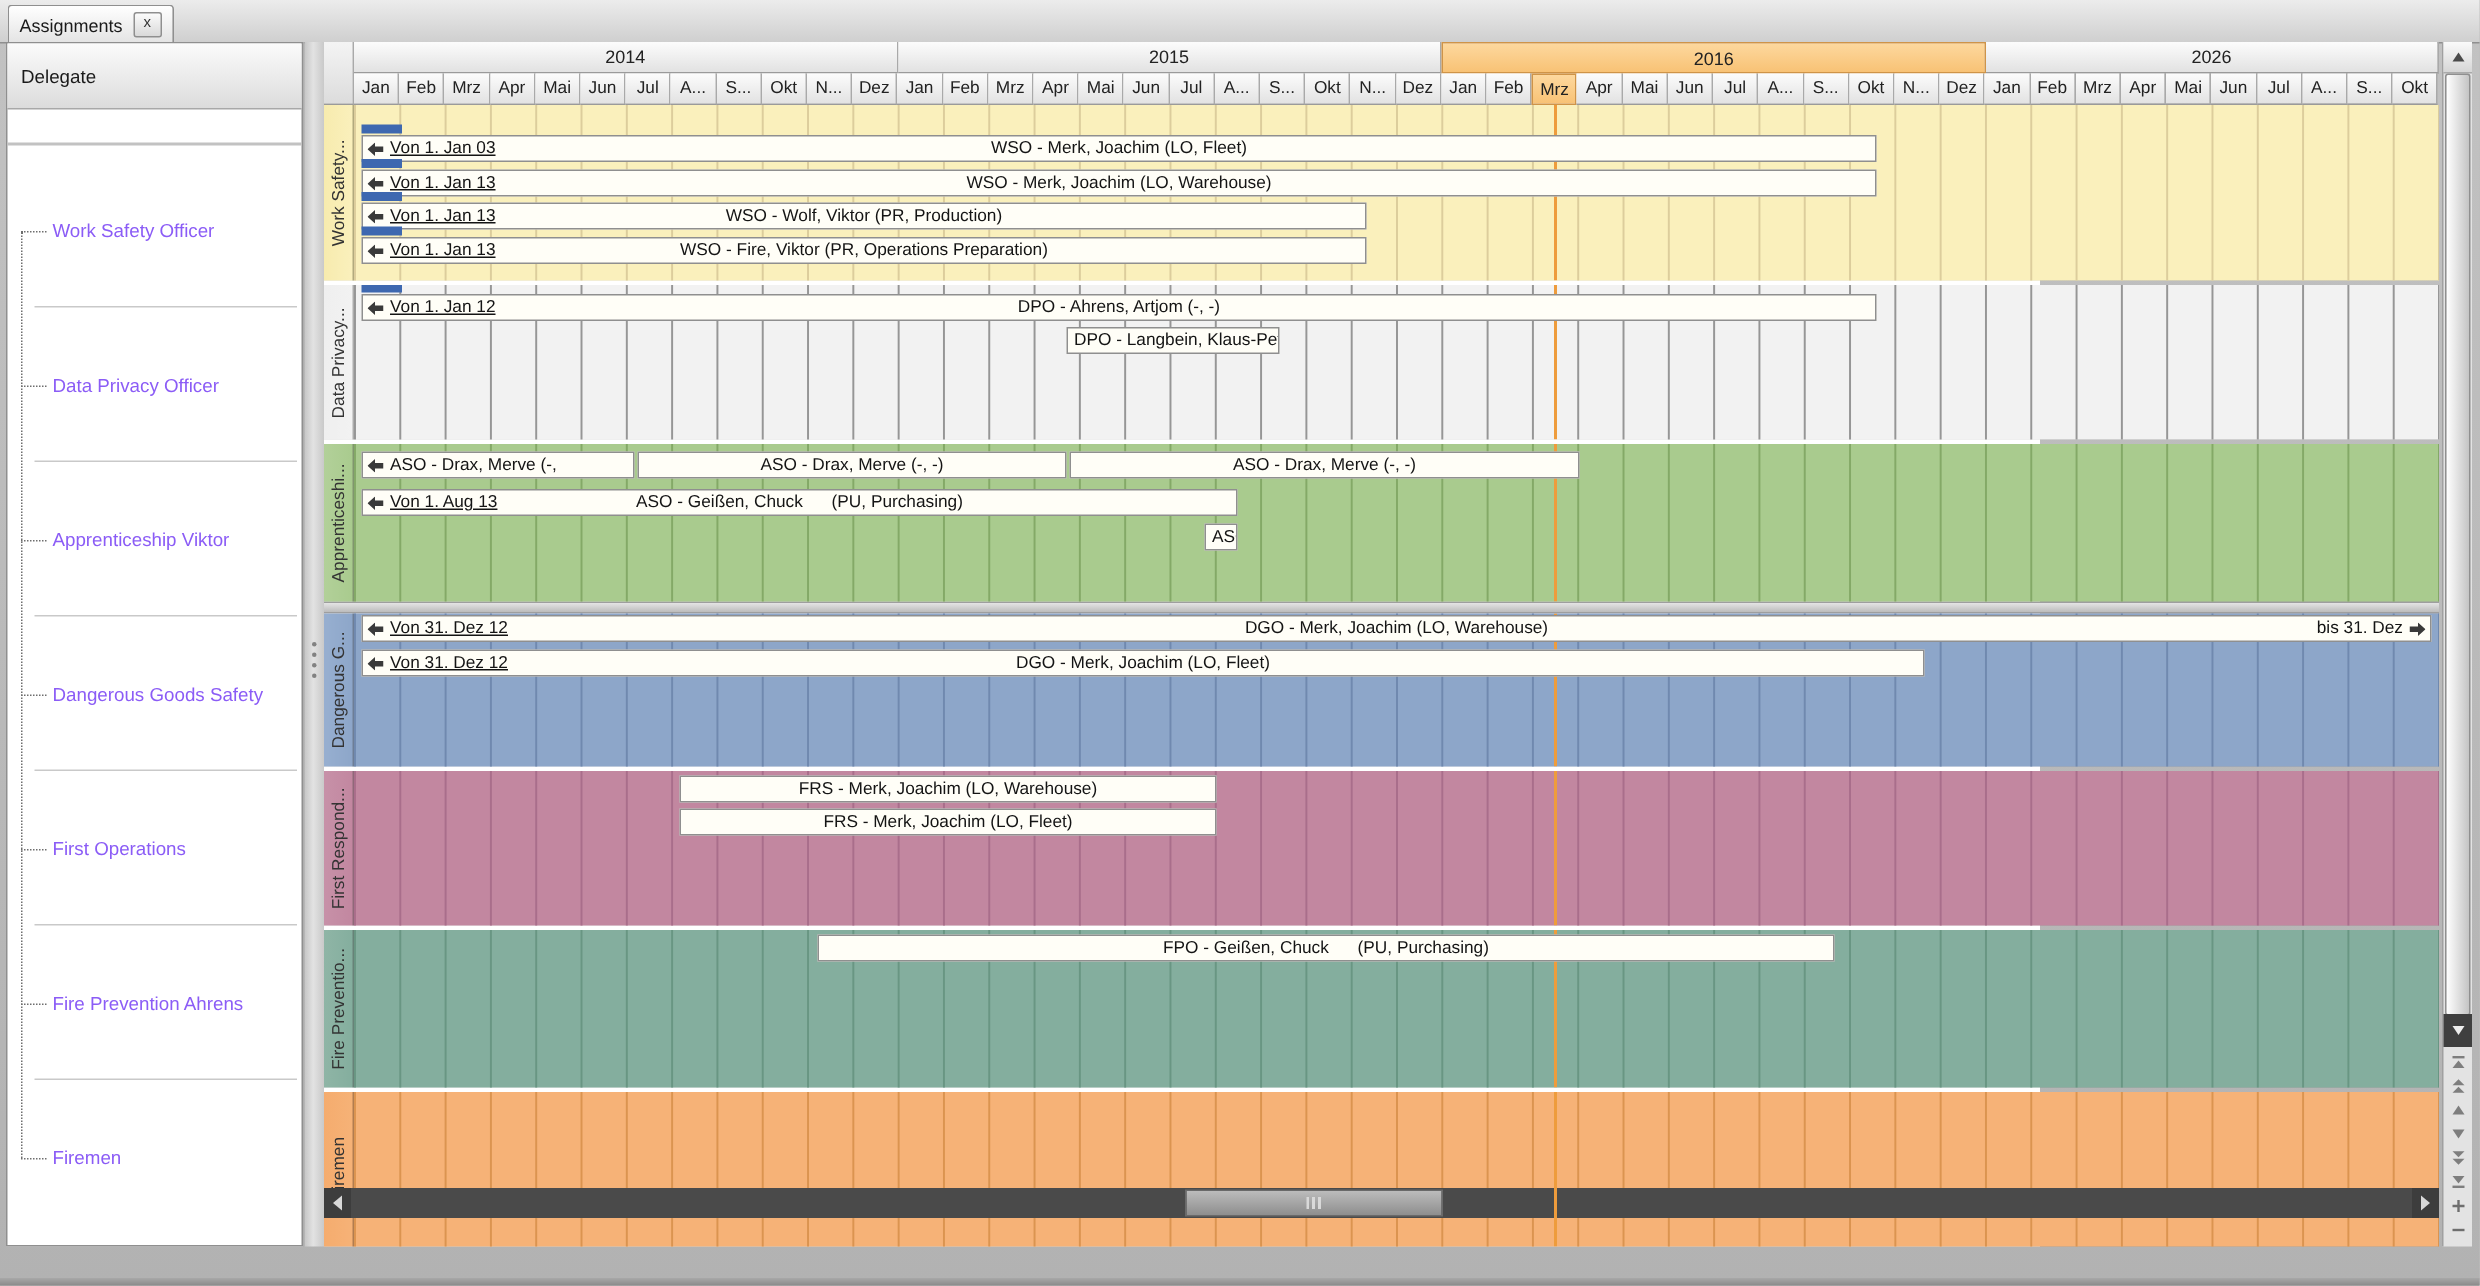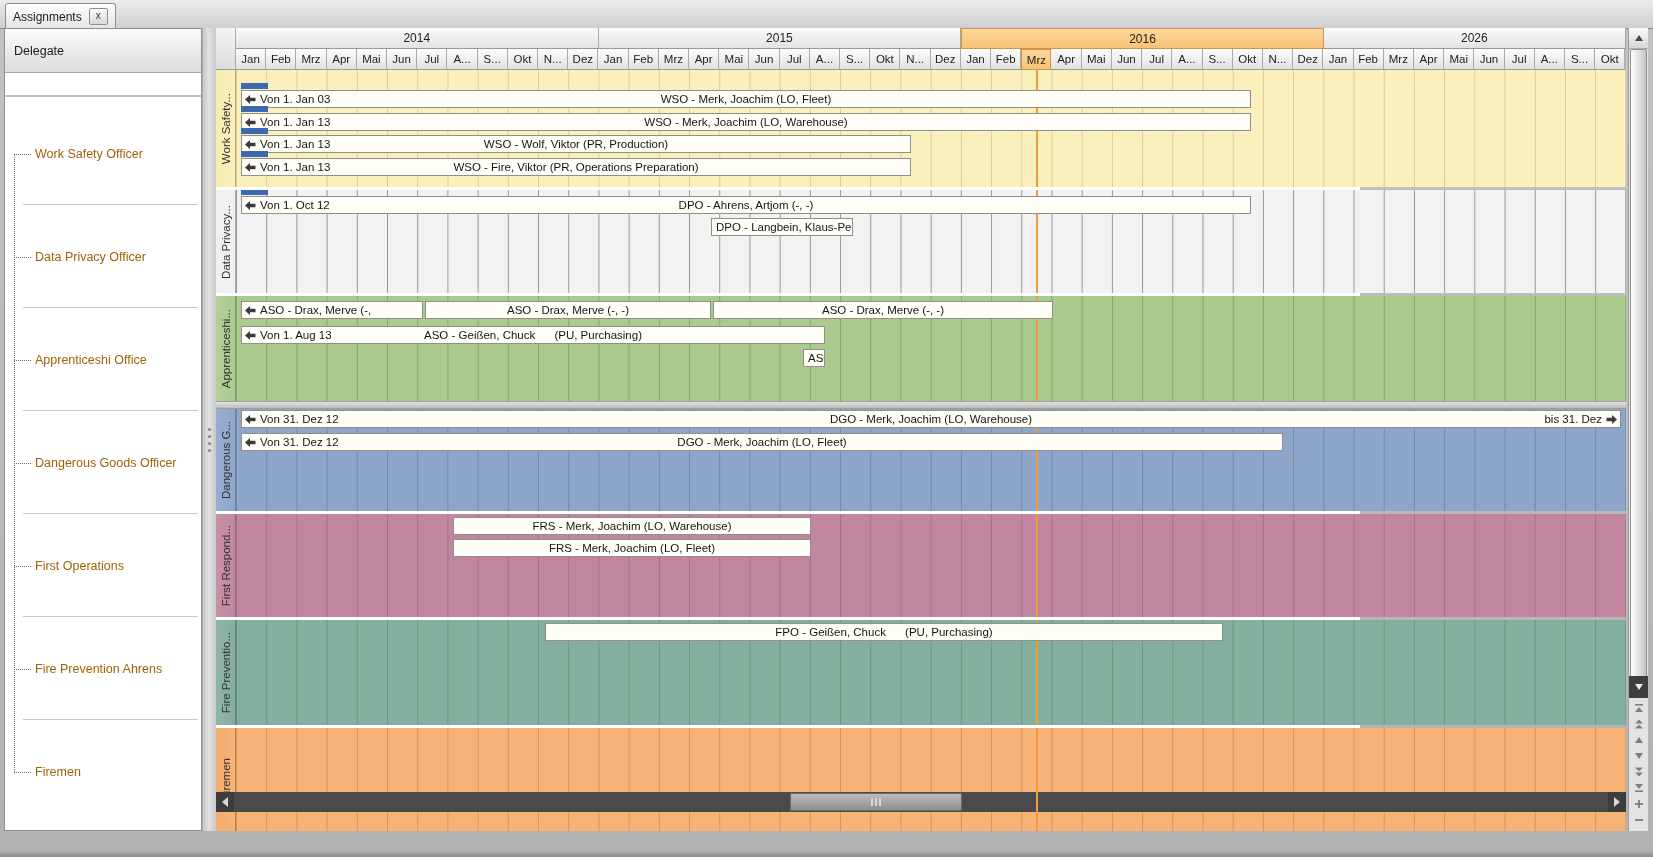--- a/index.html
+++ b/index.html
@@ -22,21 +22,21 @@
     border:1px solid #8f8f8f;box-sizing:border-box;}
   .sidebar-header{height:43px;background:linear-gradient(#fbfbfb,#dcdcdc);
     border-bottom:1px solid #a8a8a8;display:flex;align-items:center;
     padding-left:9px;font-size:12.5px;color:#1a1a1a;}
   .sidebar-sub{height:22px;border-bottom:2px solid #c2c2c2;}
   .tree{position:relative;padding-top:5px;}
   .tree-vline{position:absolute;left:9px;top:57px;height:618px;border-left:1px dotted #6e6e6e;}
   .tree-item{position:relative;height:103px;}
   .tree-item .stub{position:absolute;left:9px;top:50%;width:17px;border-top:1px dotted #6e6e6e;}
   .tree-item .tlabel{position:absolute;left:30px;top:50%;transform:translateY(-50%);
-    font-size:12.5px;color:#a16207;white-space:nowrap;}
+    font-size:12.5px;color:#8b5cf6;white-space:nowrap;}
   .tree-item .sep{position:absolute;left:18px;right:3px;bottom:0;border-bottom:1px solid #c9c9c9;}
 
   
   .splitter{position:absolute;left:202px;top:28px;width:14px;height:803px;
     background:linear-gradient(90deg,#c6c6c6,#e2e2e2 45%,#c9c9c9);border-left:1px solid #aeaeae;box-sizing:border-box;}
   .splitter .dot{position:absolute;left:50%;width:3px;height:3px;margin-left:-2px;
     border-radius:50%;background:#828282;}
 
   
   .chart{position:absolute;left:216px;top:28px;width:1144px;height:803px;background:#fff;}
@@ -60,21 +60,21 @@
     border-top:1px solid #9e9e9e;border-bottom:1px solid #9e9e9e;}
   .bhead{position:absolute;left:0;top:0;bottom:0;width:20px;border-right:1px solid rgba(0,0,0,.28);
     box-sizing:border-box;display:flex;align-items:center;justify-content:center;overflow:hidden;}
   .bhead span{writing-mode:vertical-rl;transform:rotate(180deg);font-size:11.5px;
     color:#333;white-space:nowrap;}
   .bgrid{position:absolute;left:20px;top:0;bottom:0;width:1390px;overflow:hidden;}
   .today{position:absolute;top:0;bottom:0;width:2px;background:#ee9c3c;z-index:1;}
   .tick{position:absolute;width:27px;height:6px;background:#3e68b0;z-index:3;}
   .bar{position:absolute;height:18px;background:#fffef7;border:1px solid #8f8f8f;
     box-sizing:border-box;z-index:2;overflow:hidden;font-size:11.5px;color:#141414;}
-  .bar .bstart{position:absolute;left:3px;top:0;bottom:0;display:flex;align-items:center;gap:4px;white-space:nowrap;}
+  .bar .bstart{position:absolute;left:3px;top:0;bottom:0;display:flex;align-items:center;gap:4px;white-space:nowrap;text-decoration:underline;}
   .bar .bend{position:absolute;right:3px;top:0;bottom:0;display:flex;align-items:center;gap:4px;white-space:nowrap;}
   .bar .blabel{position:absolute;left:0;right:0;top:0;bottom:0;display:flex;
     align-items:center;justify-content:center;white-space:nowrap;}
   .bar .blabel.left{justify-content:flex-start;right:auto;}
 
   
   .vscroll{position:absolute;left:1628px;top:28px;width:20px;height:803px;
     background:#e3e3e3;border-left:1px solid #a0a0a0;box-sizing:border-box;}
   .vs-up{position:absolute;left:0;right:0;top:0;height:20px;background:linear-gradient(#fafafa,#d6d6d6);
     border-bottom:1px solid #aaa;display:flex;align-items:center;justify-content:center;}
@@ -131,26 +131,26 @@
           <div class="tlabel">Work Safety Officer</div>
           <div class="sep"></div>
         </div>
         <div class="tree-item">
           <div class="stub"></div>
           <div class="tlabel">Data Privacy Officer</div>
           <div class="sep"></div>
         </div>
         <div class="tree-item">
           <div class="stub"></div>
-          <div class="tlabel">Apprenticeshi Office</div>
-          <div class="sep"></div>
-        </div>
-        <div class="tree-item">
-          <div class="stub"></div>
-          <div class="tlabel">Dangerous Goods Officer</div>
+          <div class="tlabel">Apprenticeship Viktor</div>
+          <div class="sep"></div>
+        </div>
+        <div class="tree-item">
+          <div class="stub"></div>
+          <div class="tlabel">Dangerous Goods Safety</div>
           <div class="sep"></div>
         </div>
         <div class="tree-item">
           <div class="stub"></div>
           <div class="tlabel">First Operations</div>
           <div class="sep"></div>
         </div>
         <div class="tree-item">
           <div class="stub"></div>
           <div class="tlabel">Fire Prevention Ahrens</div>
@@ -280,21 +280,21 @@
             <span>Data Privacy...</span>
           </div>
           <div class="bgrid" style="background-color: rgb(242, 242, 242); background-image: linear-gradient(to right, rgb(150, 150, 150) 1px, transparent 1px); background-size: 30.217px 100%;">
             <div class="today" style="left: 800px; background: rgb(238, 156, 60);"></div>
             <div class="tick" style="left: 5px; top: -1px;"></div>
             <div class="bar" style="left: 5px; top: 6px; width: 1010px;">
               <span class="bstart">
                 <svg width="11" height="9" viewBox="0 0 11 9">
                   <path d="M0 4.5 L5 0 L5 2.7 L10.5 2.7 L10.5 6.3 L5 6.3 L5 9 Z" fill="#3a3a3a"></path>
                 </svg>
-                <span>Von 1. Oct 12</span>
+                <span>Von 1. Jan 12</span>
               </span>
               <span class="blabel">DPO - Ahrens, Artjom (-, -)</span>
             </div>
             <div class="bar" style="left: 475px; top: 28px; width: 142px;">
               <span class="blabel left" style="left: 4px;">DPO - Langbein, Klaus-Pet</span>
             </div>
           </div>
         </div>
         <div class="band no-gap" style="height: 105px;">
           <div class="bhead" style="background: linear-gradient(90deg, rgb(178, 208, 153), rgb(169, 203, 142));">

